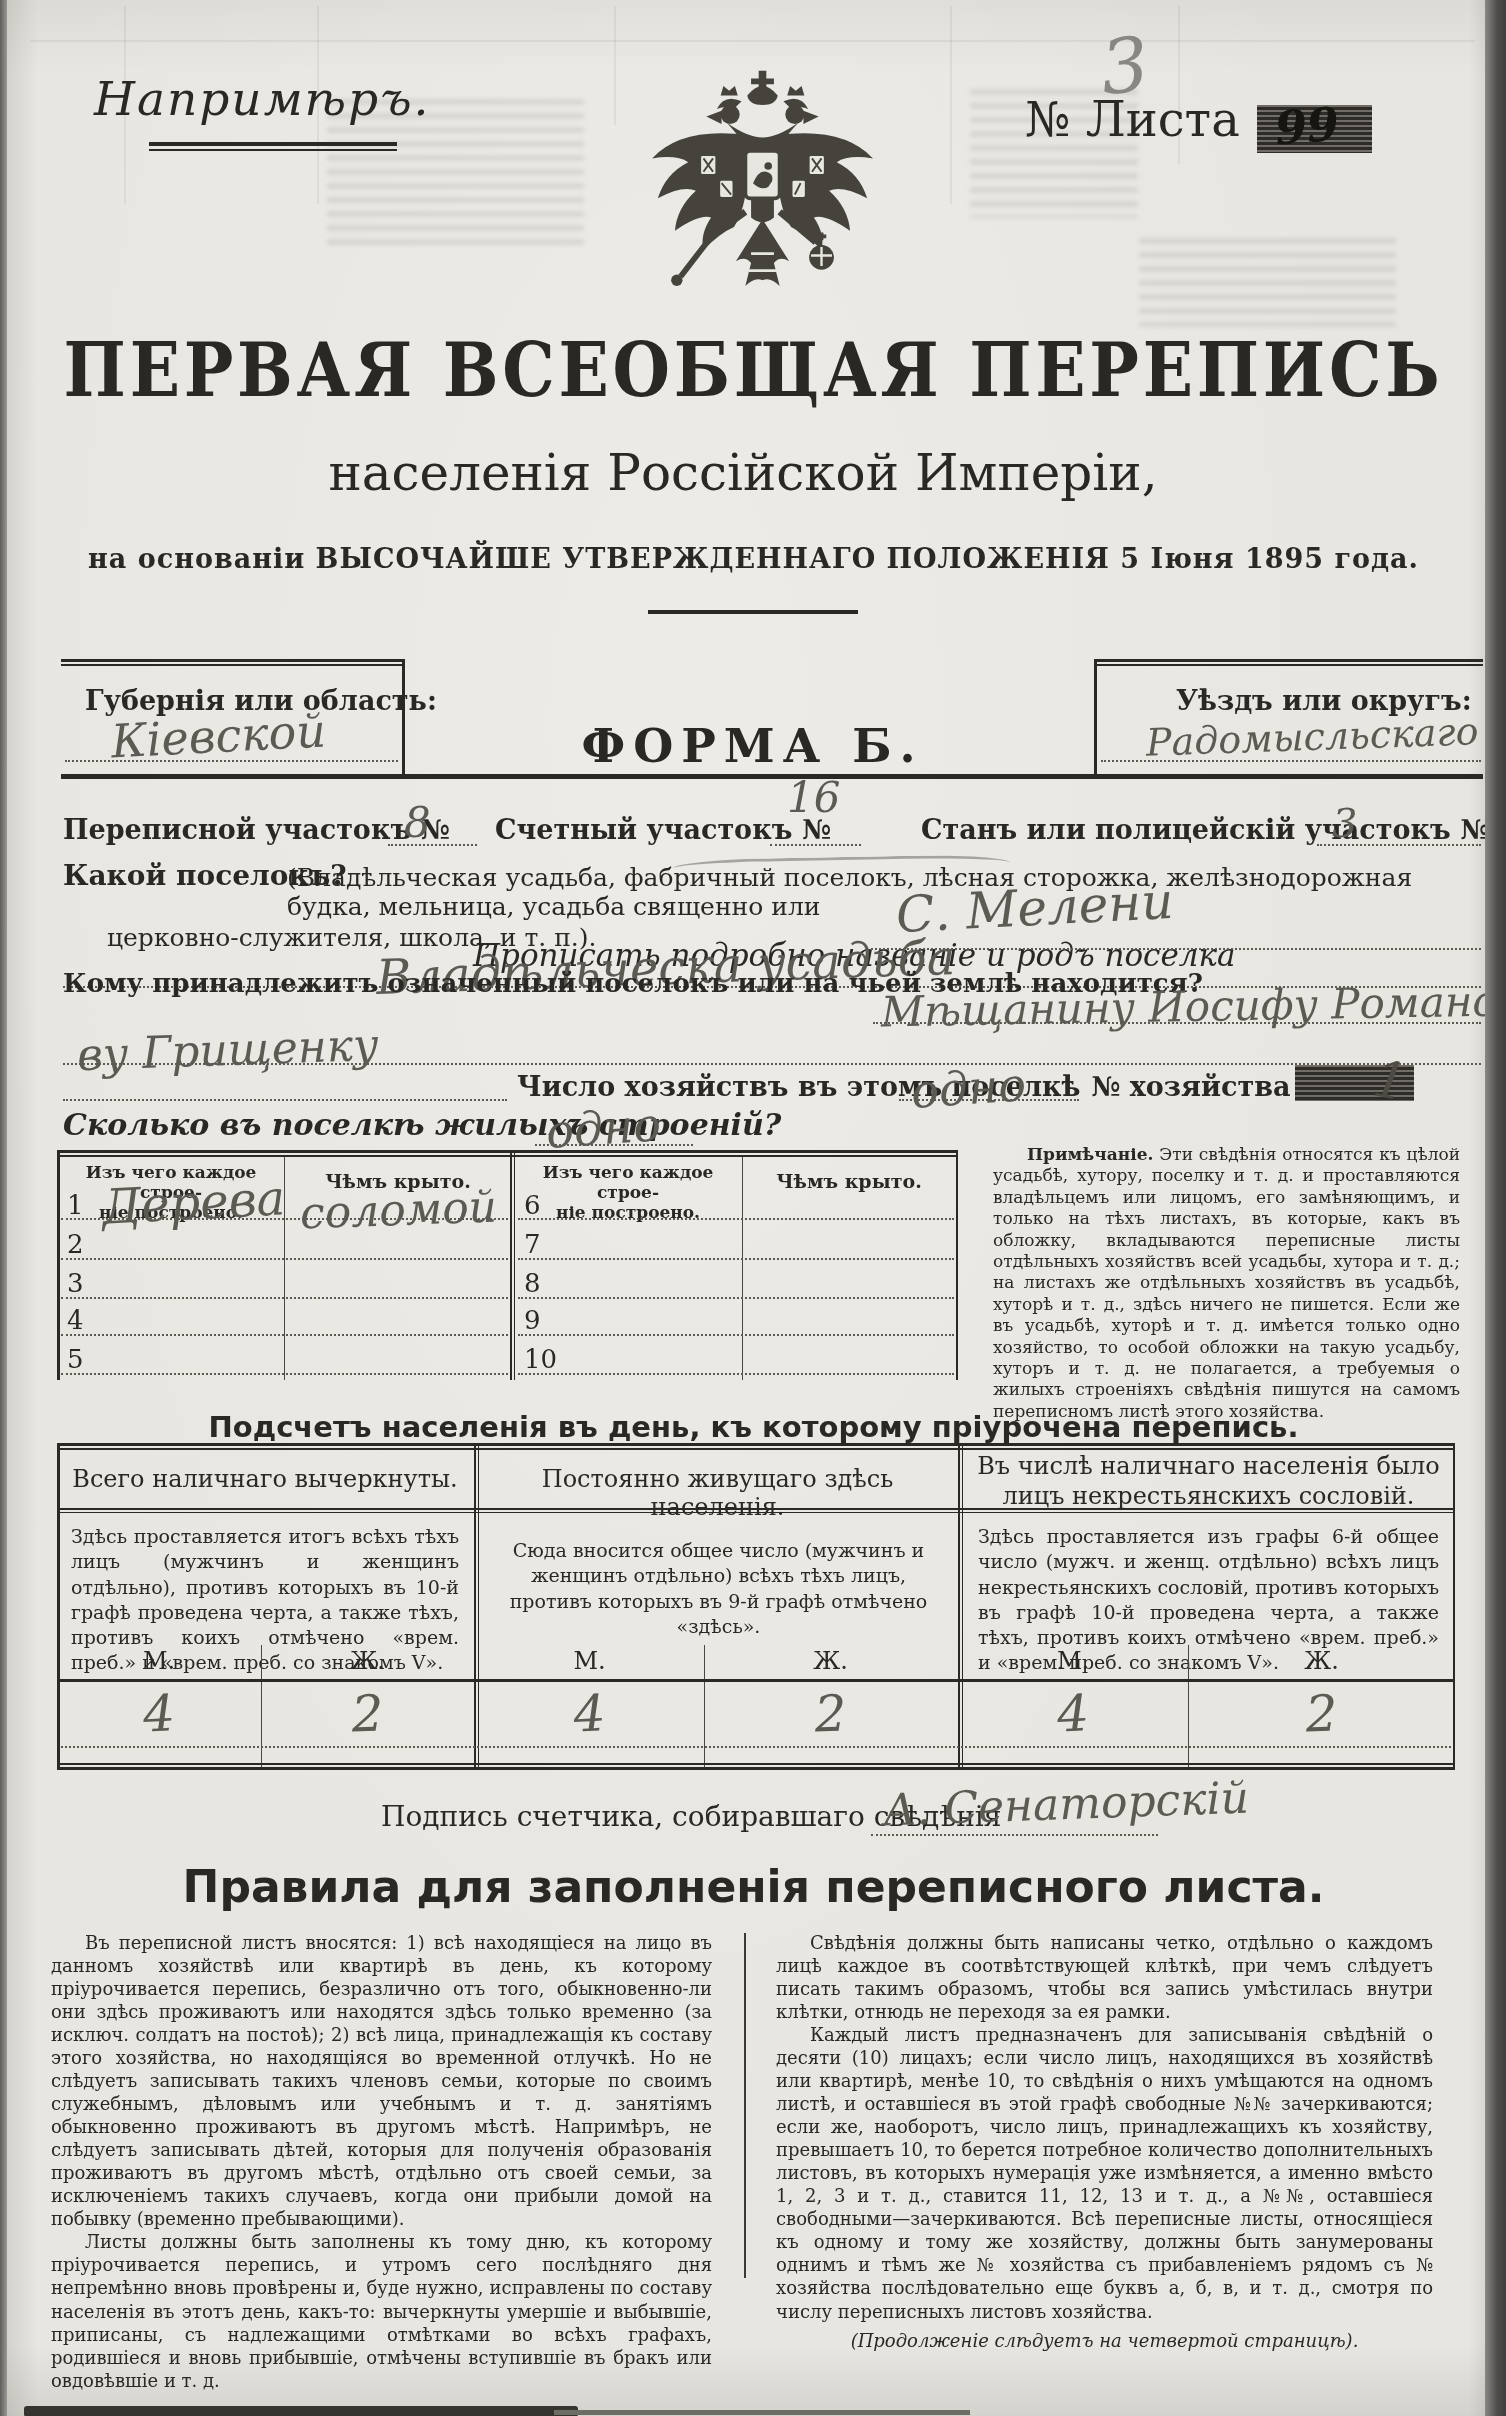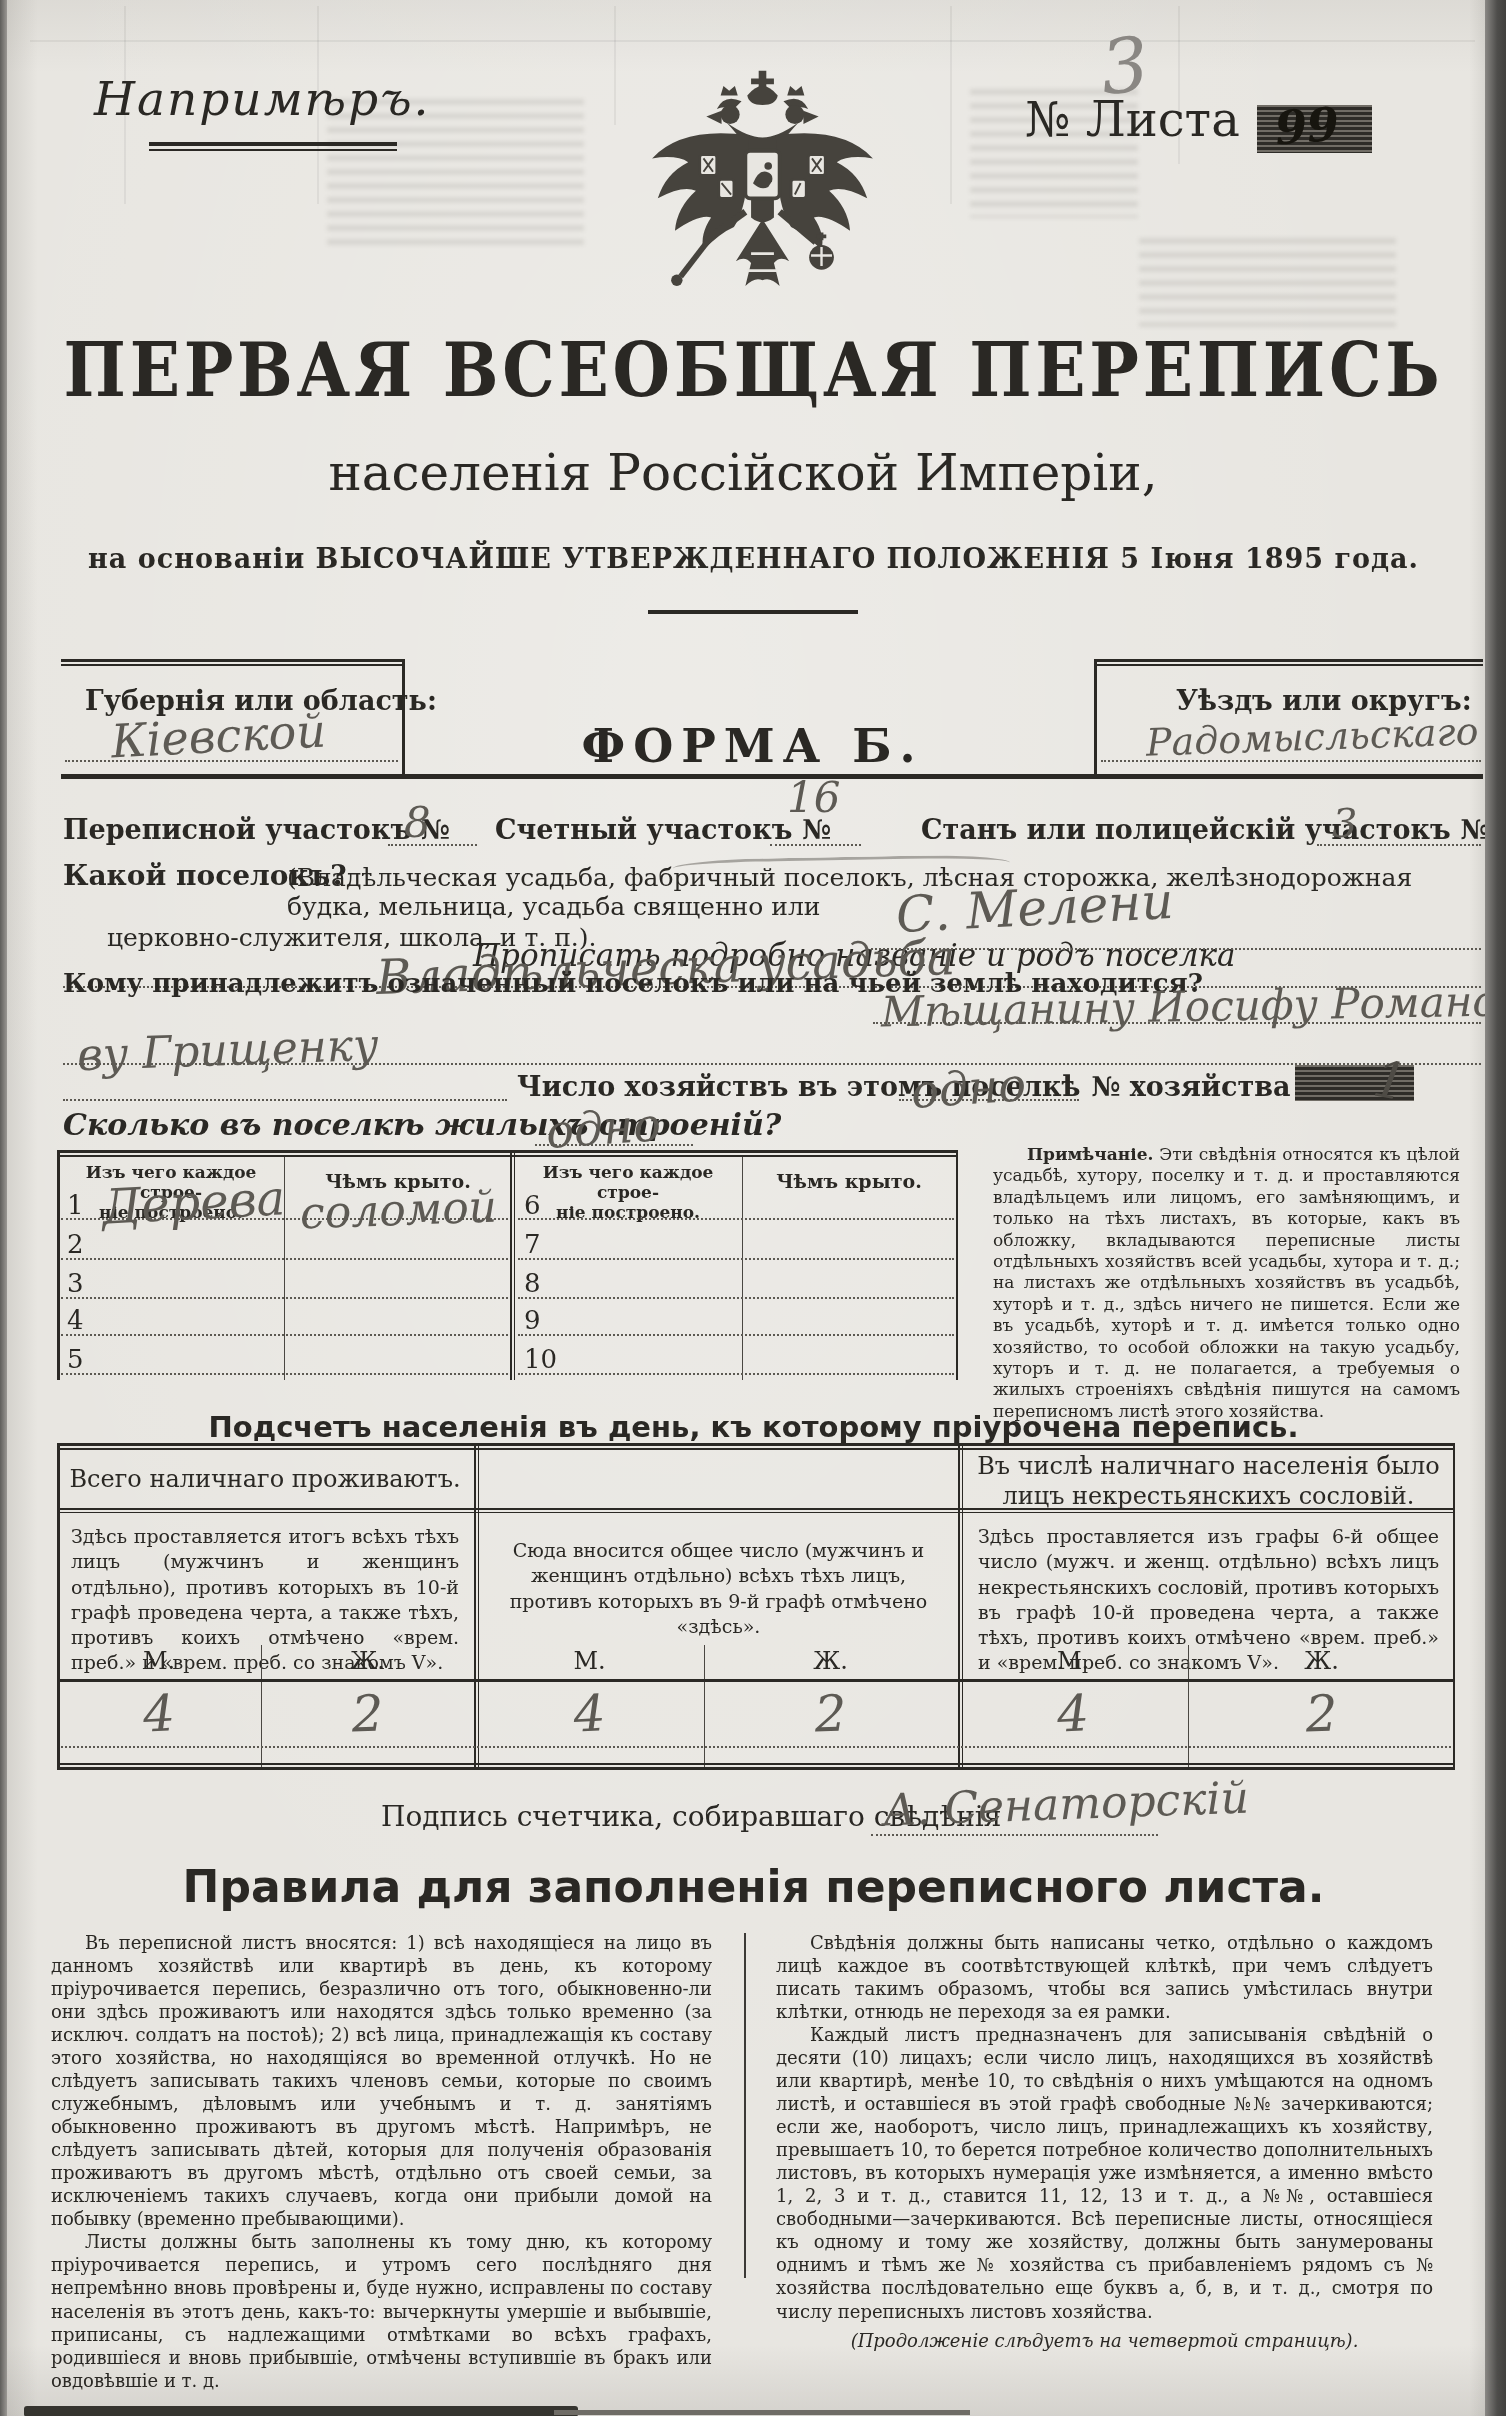--- a/index.html
+++ b/index.html
@@ -217,21 +217,22 @@
 
   <div class="abs ctr b sans" style="left:0;top:1410px;width:1507px;font-size:29px;">Подсчетъ населенія въ день, къ которому пріурочена перепись.</div>
 
   <div class="abs" style="left:57px;top:1443px;width:1398px;height:327px;">
     <div class="abs drule" style="left:0;top:0;width:1398px;"></div>
     <div class="abs" style="left:0;top:0;width:3px;height:327px;background:#2b2925;"></div>
     <div class="abs" style="left:1396px;top:0;width:2px;height:327px;background:#2b2925;"></div>
     <div class="abs vdouble" style="left:417px;top:0;height:327px;"></div>
     <div class="abs vdouble" style="left:901px;top:0;height:327px;"></div>
 
-    <div class="abs ctr" style="left:10px;top:22px;width:396px;font-size:24px;">Всего наличнаго проживаютъ.</div>
+    <div class="abs ctr" style="left:10px;top:22px;width:396px;font-size:24px;">Всего наличнаго вычеркнуты.</div>
+    <div class="abs ctr" style="left:432px;top:22px;width:457px;font-size:24px;">Постоянно живущаго здѣсь населенія.</div>
     <div class="abs ctr" style="left:917px;top:8px;width:469px;font-size:24px;line-height:1.25;">Въ числѣ наличнаго населенія было лицъ некрестьянскихъ сословій.</div>
     <div class="abs" style="left:0;top:65px;width:1398px;height:5px;border-top:2px solid #2b2925;border-bottom:1px solid #2b2925;box-sizing:border-box;"></div>
 
     <div class="abs desc" style="left:14px;top:81px;width:388px;">Здѣсь проставляется итогъ всѣхъ тѣхъ лицъ (мужчинъ и женщинъ отдѣльно), противъ которыхъ въ 10-й графѣ проведена черта, а также тѣхъ, противъ коихъ отмѣчено «врем. преб.» и «врем. преб. со знакомъ V».</div>
     <div class="abs desc" style="left:436px;top:95px;width:451px;text-align:center;">Сюда вносится общее число (мужчинъ и женщинъ отдѣльно) всѣхъ тѣхъ лицъ, противъ которыхъ въ 9-й графѣ отмѣчено «здѣсь».</div>
     <div class="abs desc" style="left:921px;top:81px;width:461px;">Здѣсь проставляется изъ графы 6-й общее число (мужч. и женщ. отдѣльно) всѣхъ лицъ некрестьянскихъ сословій, противъ которыхъ въ графѣ 10-й проведена черта, а также тѣхъ, противъ коихъ отмѣчено «врем. преб.» и «врем. преб. со знакомъ V».</div>
 
     <div class="abs vthin" style="left:204px;top:202px;height:125px;"></div>
     <div class="abs vthin" style="left:647px;top:202px;height:125px;"></div>
     <div class="abs vthin" style="left:1131px;top:202px;height:125px;"></div>

